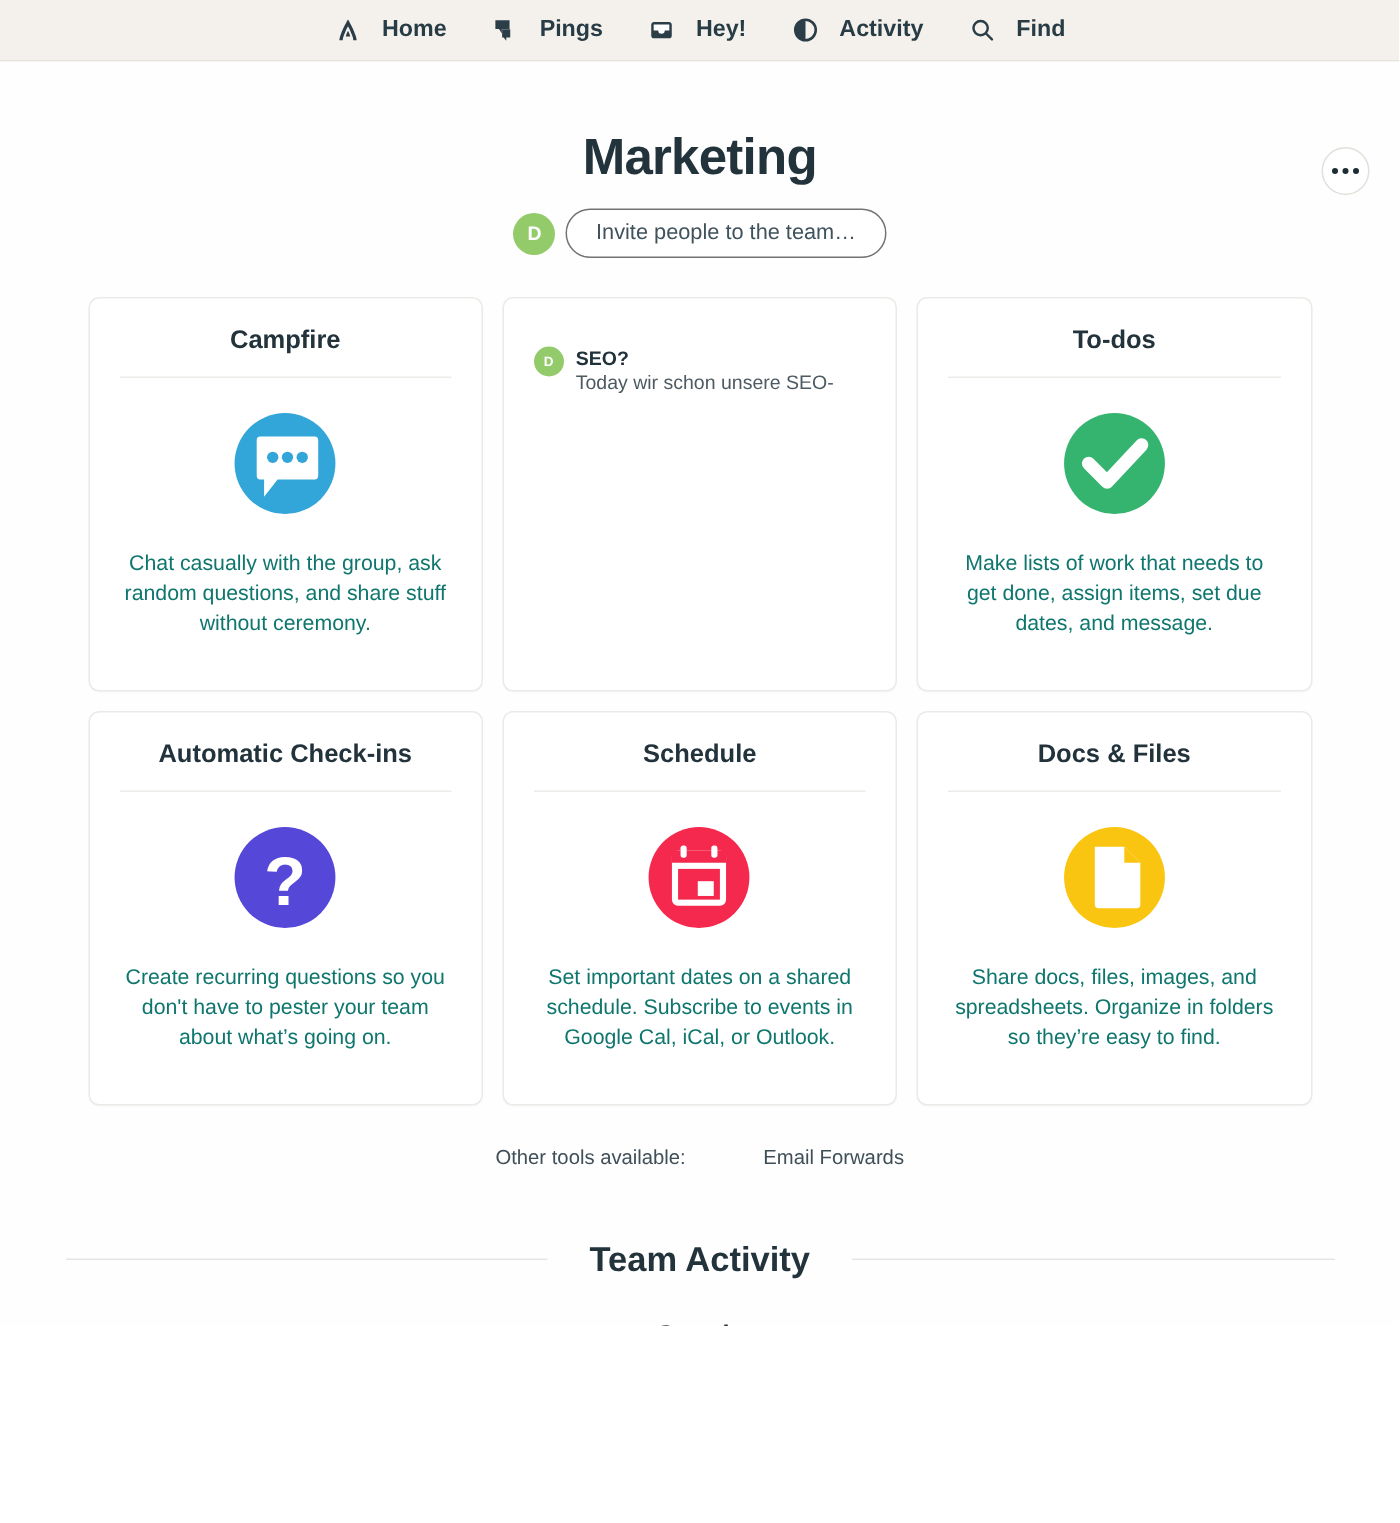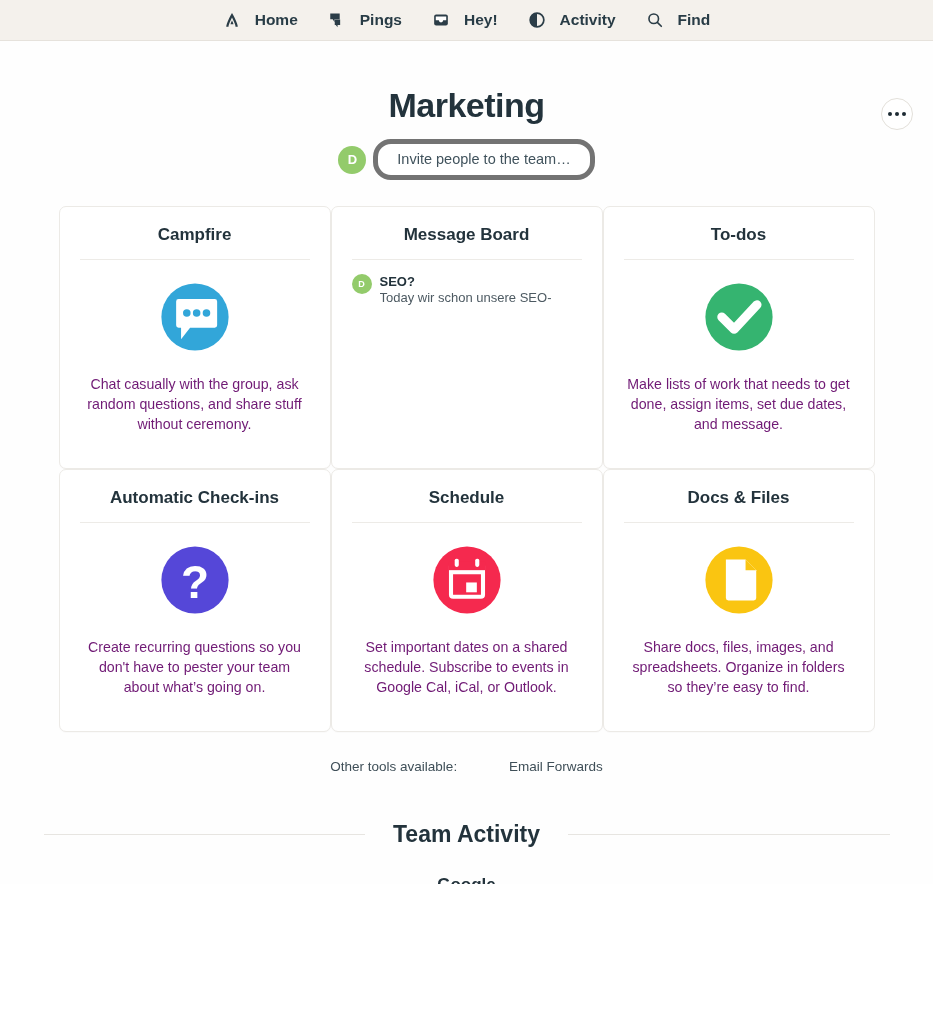--- a/index.html
+++ b/index.html
@@ -76,35 +76,36 @@
     color: #ffffff;
     display: flex; align-items: center; justify-content: center;
     font-weight: bold;
     flex: none;
   }
   .avatar.lg { width: 28px; height: 28px; font-size: 13px; }
   .avatar.sm { width: 20px; height: 20px; font-size: 9px; }
   .avatar.xl { width: 44px; height: 44px; font-size: 20px; }
 
   .invite-pill {
-    border: 5px solid #737373;
+    border: 1px solid #737373;
     border-radius: 18px;
     background: #fff;
     padding: 7px 19px 8px;
     font-size: 14.5px;
     color: #40525c;
     cursor: pointer;
   }
 
   
   .grid {
     width: 816px;
     margin: 26px auto 0;
     display: grid;
     grid-template-columns: repeat(3, 1fr);
+    gap: 13px;
   }
   .card {
     background: #ffffff;
     border: 1px solid #eceae6;
     border-radius: 7px;
     height: 263px;
     padding: 18px 20px 0;
     text-align: center;
     cursor: pointer;
     display: flex;
@@ -123,21 +124,21 @@
     display: flex;
     flex-direction: column;
     align-items: center;
     justify-content: flex-start;
     padding-top: 16px;
   }
   .big-ico { width: 82px; height: 82px; display: block; }
   .card-desc {
     font-size: 14.2px;
     line-height: 1.42;
-    color: #701a75;
+    color: #0f766e;
     margin-top: 16px;
   }
 
   
   .mb-list { width: 100%; text-align: left; padding-top: 6px; }
   .mb-item { display: flex; gap: 8px; align-items: flex-start; }
   .mb-txt { overflow: hidden; }
   .mb-title { font-size: 13px; font-weight: bold; color: #22323b; line-height: 1.25; }
   .mb-snip {
     font-size: 13px; color: #4d5a62; line-height: 1.3;
@@ -272,21 +273,20 @@
             <circle cx="40" cy="45" r="4.6" fill="#32a6d9"></circle>
             <circle cx="52" cy="45" r="4.6" fill="#32a6d9"></circle>
             <circle cx="64" cy="45" r="4.6" fill="#32a6d9"></circle>
           </svg>
         </span>
         <div class="card-desc">Chat casually with the group, ask random questions, and share stuff without ceremony.</div>
       </div>
     </div>
 
     <div class="card">
-      <div class="card-title">Message Board</div>
       <div class="card-body" style="padding-top:8px;">
         <div class="mb-list">
           <div class="mb-item">
             <div class="avatar sm">D</div>
             <div class="mb-txt">
               <div class="mb-title">SEO?</div>
               <div class="mb-snip">Today wir schon unsere SEO-</div>
             </div>
           </div>
         </div>

